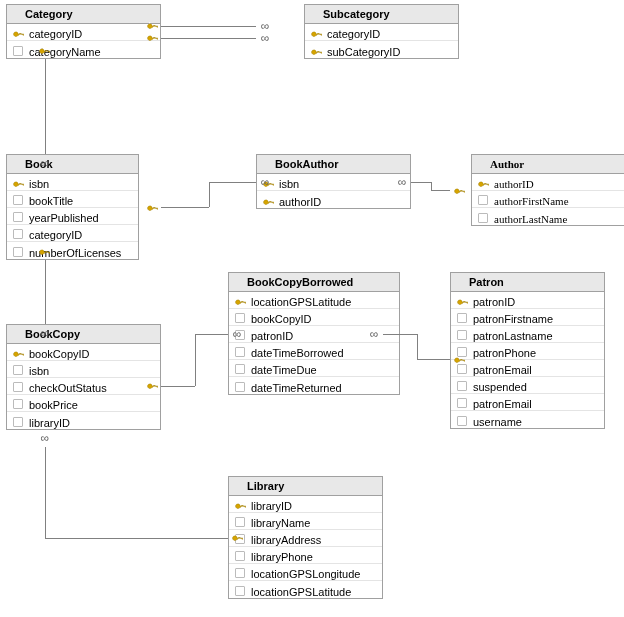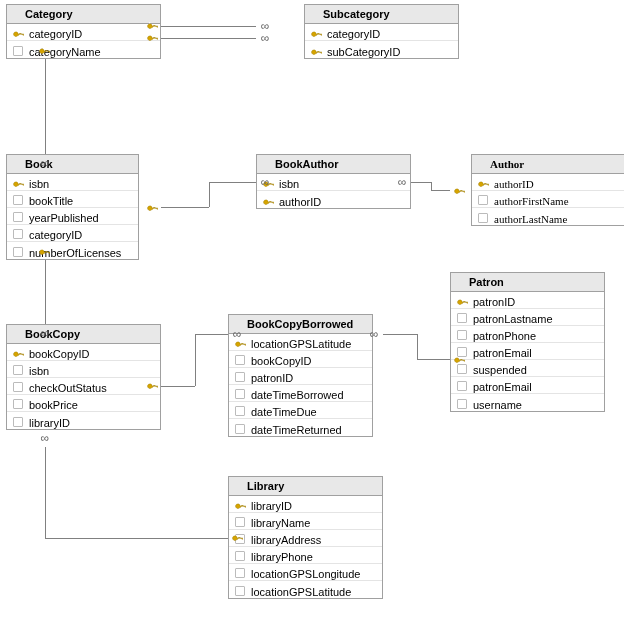--- a/index.html
+++ b/index.html
@@ -223,21 +223,21 @@
         </span>
         <span class="field">bookPrice</span>
       </div>
       <div class="row">
         <span class="icon">
           <span class="col-icon"></span>
         </span>
         <span class="field">libraryID</span>
       </div>
     </div>
-    <div class="entity" style="left: 228px; top: 272px; width: 145px; margin-top: 42px;">
+    <div class="entity" style="left: 228px; top: 272px; width: 172px;">
       <div class="entity-title">BookCopyBorrowed</div>
       <div class="row">
         <span class="icon key-icon">
           <svg viewBox="0 0 24 24">
             <path fill="#d6a400" stroke="#9c7a00" stroke-width="1" d="M7 14a5 5 0 1 1 3.5-1.5L21 23l-2 2-2-2 1-1-2-2 1-1-2-2 1-1-2.5-2.5A5 5 0 0 1 7 14z" transform="rotate(-45 12 12)"></path>
             <circle cx="6" cy="6" r="1.6" fill="#fff"></circle>
           </svg>
         </span>
         <span class="field">locationGPSLatitude</span>
       </div>
@@ -275,20 +275,26 @@
     <div class="entity" style="left: 450px; top: 272px; width: 155px;">
       <div class="entity-title">Patron</div>
       <div class="row">
         <span class="icon key-icon">
           <svg viewBox="0 0 24 24">
             <path fill="#d6a400" stroke="#9c7a00" stroke-width="1" d="M7 14a5 5 0 1 1 3.5-1.5L21 23l-2 2-2-2 1-1-2-2 1-1-2-2 1-1-2.5-2.5A5 5 0 0 1 7 14z" transform="rotate(-45 12 12)"></path>
             <circle cx="6" cy="6" r="1.6" fill="#fff"></circle>
           </svg>
         </span>
         <span class="field">patronID</span>
+      </div>
+      <div class="row">
+        <span class="icon">
+          <span class="col-icon"></span>
+        </span>
+        <span class="field">patronFirstname</span>
       </div>
       <div class="row">
         <span class="icon">
           <span class="col-icon"></span>
         </span>
         <span class="field">patronLastname</span>
       </div>
       <div class="row">
         <span class="icon">
           <span class="col-icon"></span>

